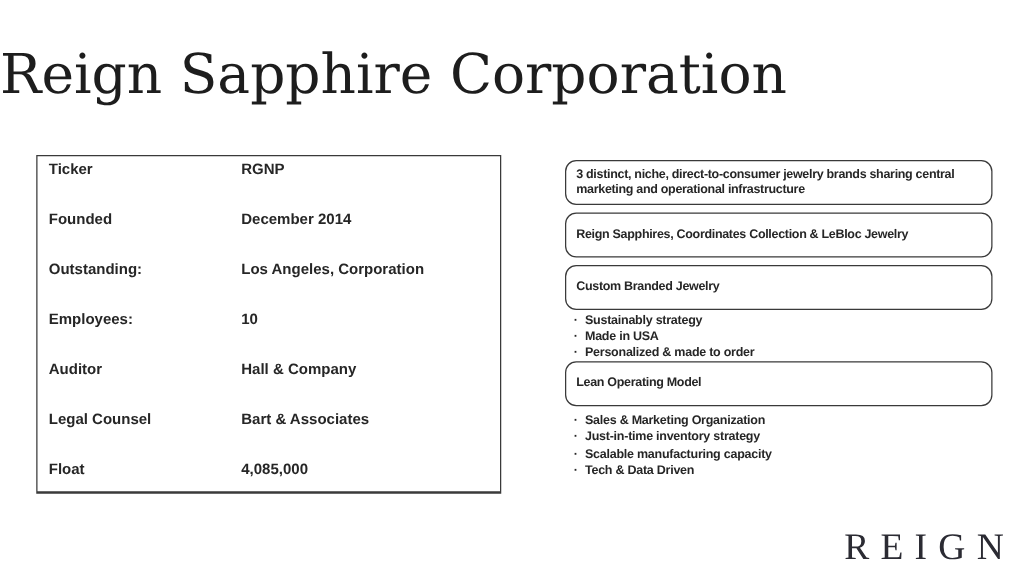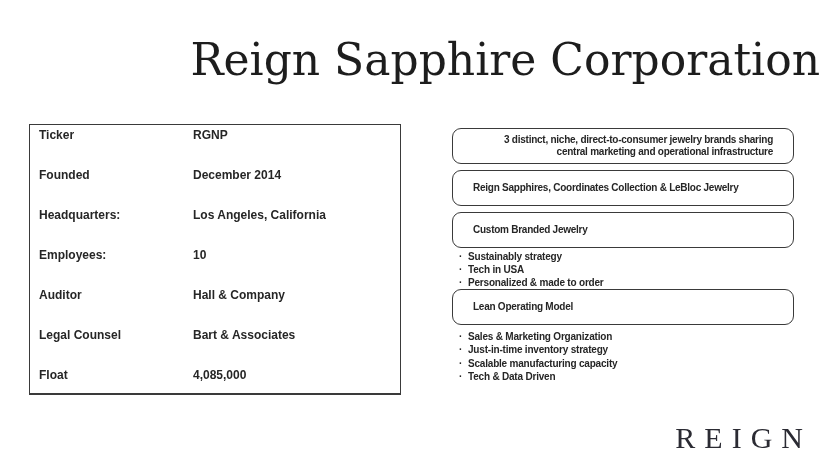--- a/index.html
+++ b/index.html
@@ -7,21 +7,21 @@
     width:820px;height:461px;position:relative;overflow:hidden;
     background:#ffffff;
     font-family:"Liberation Sans",sans-serif;
     -webkit-font-smoothing:antialiased;
   }
   .slide{position:absolute;inset:0;background:#ffffff}
 
   
   .title{
     position:absolute;top:36px;left:0;width:100%;margin:0;
-    text-align:right;
+    text-align:left;
     font-family:"DejaVu Serif","Liberation Serif",serif;
     font-weight:400;font-size:44px;line-height:1.1;
     color:#1d1d1d;letter-spacing:0;
   }
 
   
   .facts{
     position:absolute;left:29px;top:124px;width:372px;height:271px;
     box-sizing:border-box;
     border:1.5px solid #3a3a3a;border-bottom-width:2.5px;
@@ -34,25 +34,25 @@
   .flabel,.fvalue{
     font-size:12px;font-weight:bold;color:#262626;line-height:13px;
     white-space:nowrap;
   }
 
   
   .right{position:absolute;left:452px;top:128px;width:342px}
   .box{
     box-sizing:border-box;width:342px;height:36px;
     border:1.5px solid #3a3a3a;border-radius:9px;
-    margin:0 0 6px 0;padding:0 20px;
+    margin:0 0 6px 0;padding:0 8px;
     display:flex;align-items:center;
     background:#ffffff;
     font-size:10px;font-weight:bold;color:#262626;
-    letter-spacing:-0.25px;line-height:12.5px;text-align:right;
+    letter-spacing:-0.25px;line-height:12.5px;
   }
   .bullets{
     list-style:none;margin:-4px 0 0 0;padding:0 0 0 7px;
   }
   .bullets.g2{margin-top:-1px}
   .bullets li{
     display:flex;align-items:baseline;
     font-size:10px;font-weight:bold;color:#262626;
     letter-spacing:-0.2px;line-height:13px;white-space:nowrap;
   }
@@ -77,22 +77,22 @@
   <div class="facts">
     <div class="frow">
       <span class="flabel">Ticker</span>
       <span class="fvalue">RGNP</span>
     </div>
     <div class="frow">
       <span class="flabel">Founded</span>
       <span class="fvalue">December 2014</span>
     </div>
     <div class="frow">
-      <span class="flabel">Headquarters:</span>
-      <span class="fvalue">Los Angeles, California</span>
+      <span class="flabel">Outstanding:</span>
+      <span class="fvalue">Los Angeles, Corporation</span>
     </div>
     <div class="frow">
       <span class="flabel">Employees:</span>
       <span class="fvalue">10</span>
     </div>
     <div class="frow">
       <span class="flabel">Auditor</span>
       <span class="fvalue">Hall &amp; Company</span>
     </div>
     <div class="frow">
@@ -119,21 +119,21 @@
       <span>Custom Branded Jewelry</span>
     </div>
 
     <ul class="bullets g1">
       <li>
         <span class="dot">·</span>
         <span>Sustainably strategy</span>
       </li>
       <li>
         <span class="dot">·</span>
-        <span>Tech in USA</span>
+        <span>Made in USA</span>
       </li>
       <li>
         <span class="dot">·</span>
         <span>Personalized &amp; made to order</span>
       </li>
     </ul>
 
     <div class="box">
       <span>Lean Operating Model</span>
     </div>

